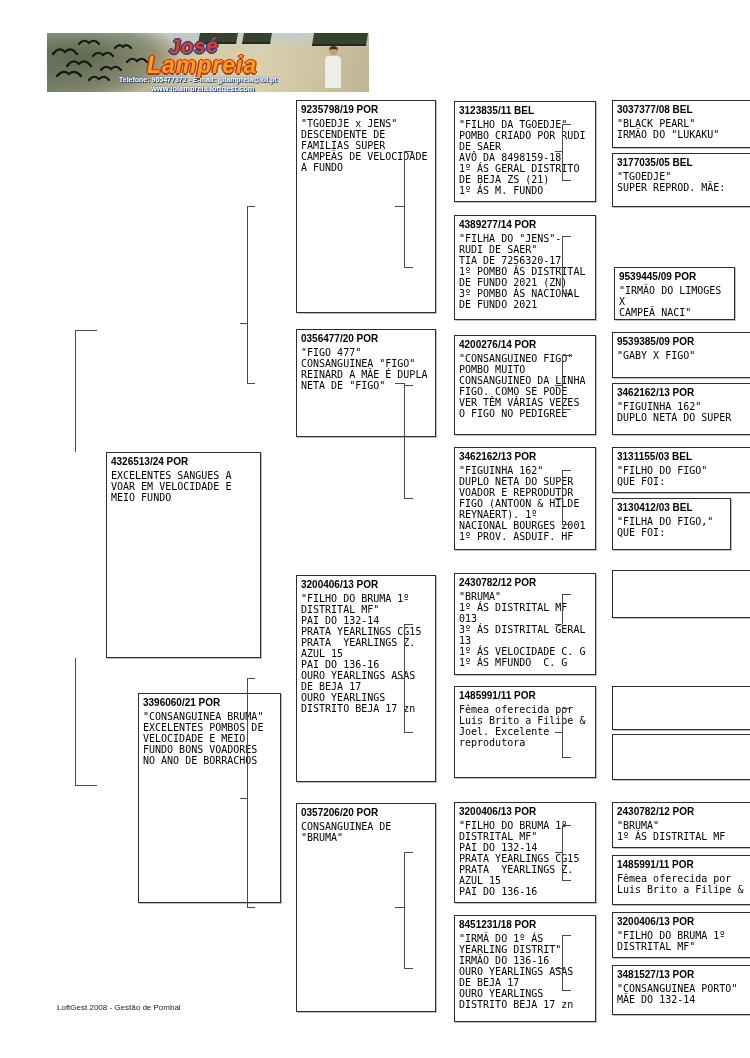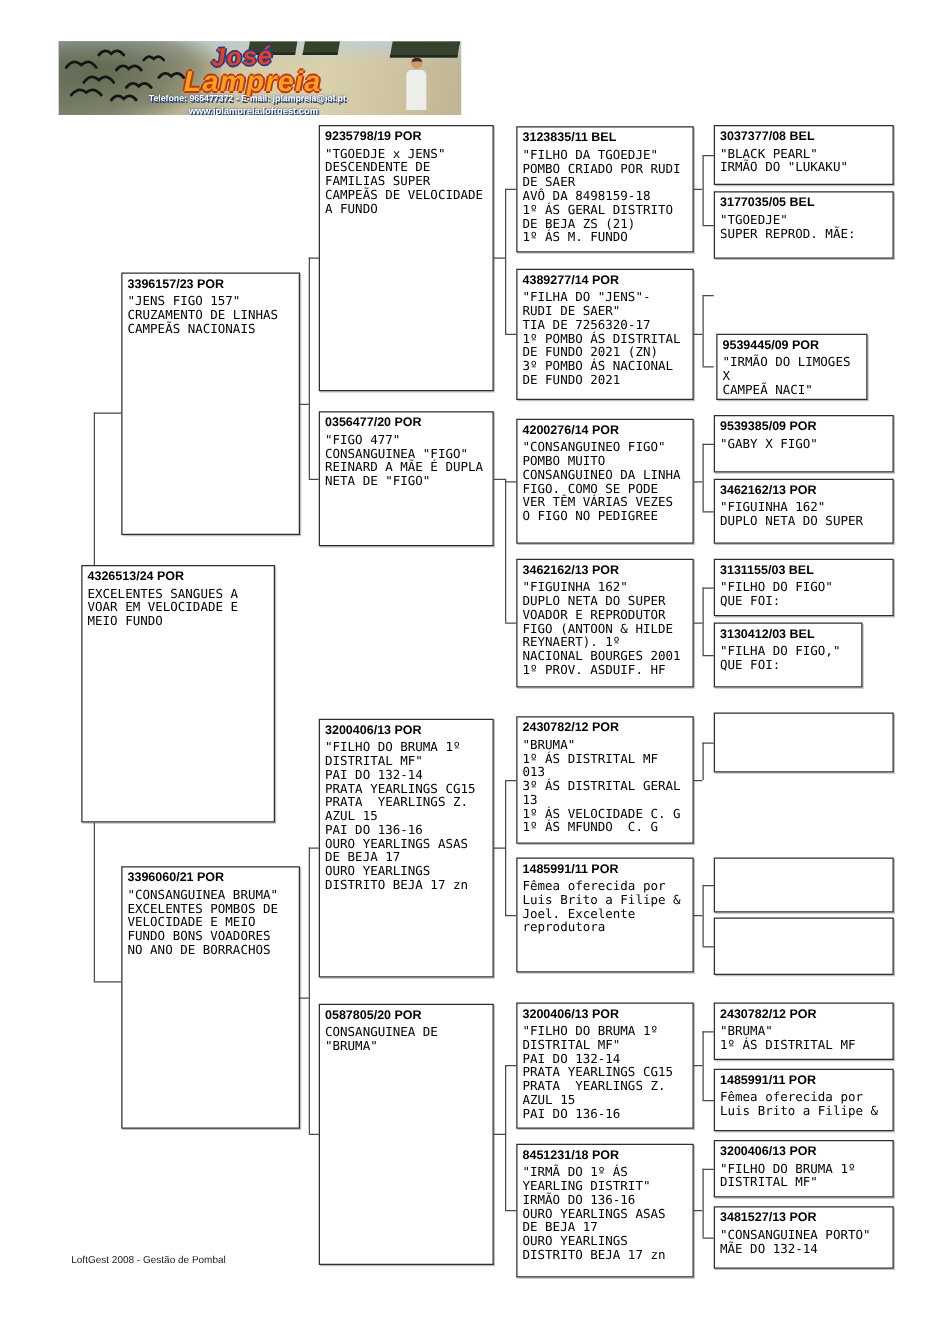--- a/index.html
+++ b/index.html
@@ -24,21 +24,21 @@
   .lampreia{position:absolute;left:100px;top:19px;font:italic bold 23px "Liberation Sans",sans-serif;letter-spacing:1px;
         color:#f7a11d;
         text-shadow:1.5px 0 0 #c23314,-1.5px 0 0 #c23314,0 1.5px 0 #c23314,0 -1.5px 0 #c23314;}
   .contact{position:absolute;left:72px;top:43px;font:bold 7px "Liberation Sans",sans-serif;color:#fff;
         text-shadow:0 0 2px #204080,1px 1px 0 #204080;}
   .website{position:absolute;left:104px;top:51px;font:bold 7.5px "Liberation Sans",sans-serif;color:#fff;
         text-shadow:0 0 2px #204080,1px 1px 0 #204080;}
 
   
   .pbox{position:absolute;background:#fff;border:1px solid #2e2e2e;box-sizing:border-box;
-        padding:3px 4px;overflow:hidden;box-shadow:1px 1px 0 rgba(0,0,0,.25);}
+        padding:3px 4px;overflow:hidden;box-shadow:1px 1px 0 rgba(0,0,0,.25);margin-left:41px;}
   .pbox .ring{font:bold 10px "Liberation Sans",sans-serif;color:#000;margin-bottom:3px;white-space:nowrap;}
   .pbox .desc{font:10px "DejaVu Sans Mono",monospace;line-height:11px;color:#000;white-space:pre-wrap;}
 
   
   .cl{position:absolute;background:#4a4a4a;}
 
   
   .footer{position:absolute;left:57px;top:1003px;font:8px "Liberation Sans",sans-serif;color:#222;}
 </style>
 </head>
@@ -75,26 +75,20 @@
     <div class="website">www.jplampreia.loftgest.com</div>
   </div>
 
   <div class="pbox" style="left:65px;top:452px;width:155px;height:206px">
     <div class="ring">4326513/24 POR</div>
     <div class="desc">EXCELENTES SANGUES A
 VOAR EM VELOCIDADE E
 MEIO FUNDO</div>
   </div>
 
-  <div class="pbox" style="left:97px;top:218px;width:143px;height:210px">
-    <div class="ring">3396157/23 POR</div>
-    <div class="desc">"JENS FIGO 157"
-CRUZAMENTO DE LINHAS
-CAMPEÃS NACIONAIS</div>
-  </div>
   <div class="pbox" style="left:97px;top:693px;width:143px;height:210px">
     <div class="ring">3396060/21 POR</div>
     <div class="desc">"CONSANGUINEA BRUMA"
 EXCELENTES POMBOS DE
 VELOCIDADE E MEIO
 FUNDO BONS VOADORES
 NO ANO DE BORRACHOS</div>
   </div>
 
   <div class="pbox" style="left:255px;top:100px;width:140px;height:213px">
@@ -120,21 +114,21 @@
 PRATA YEARLINGS CG15
 PRATA  YEARLINGS Z.
 AZUL 15
 PAI DO 136-16
 OURO YEARLINGS ASAS
 DE BEJA 17
 OURO YEARLINGS
 DISTRITO BEJA 17 zn</div>
   </div>
   <div class="pbox" style="left:255px;top:803px;width:140px;height:209px">
-    <div class="ring">0587805/20 POR</div>
+    <div class="ring">0357206/20 POR</div>
     <div class="desc">CONSANGUINEA DE
 "BRUMA"</div>
   </div>
 
   <div class="pbox" style="left:413px;top:101px;width:142px;height:101px">
     <div class="ring">3123835/11 BEL</div>
     <div class="desc">"FILHO DA TGOEDJE"
 POMBO CRIADO POR RUDI
 DE SAER
 AVÔ DA 8498159-18

